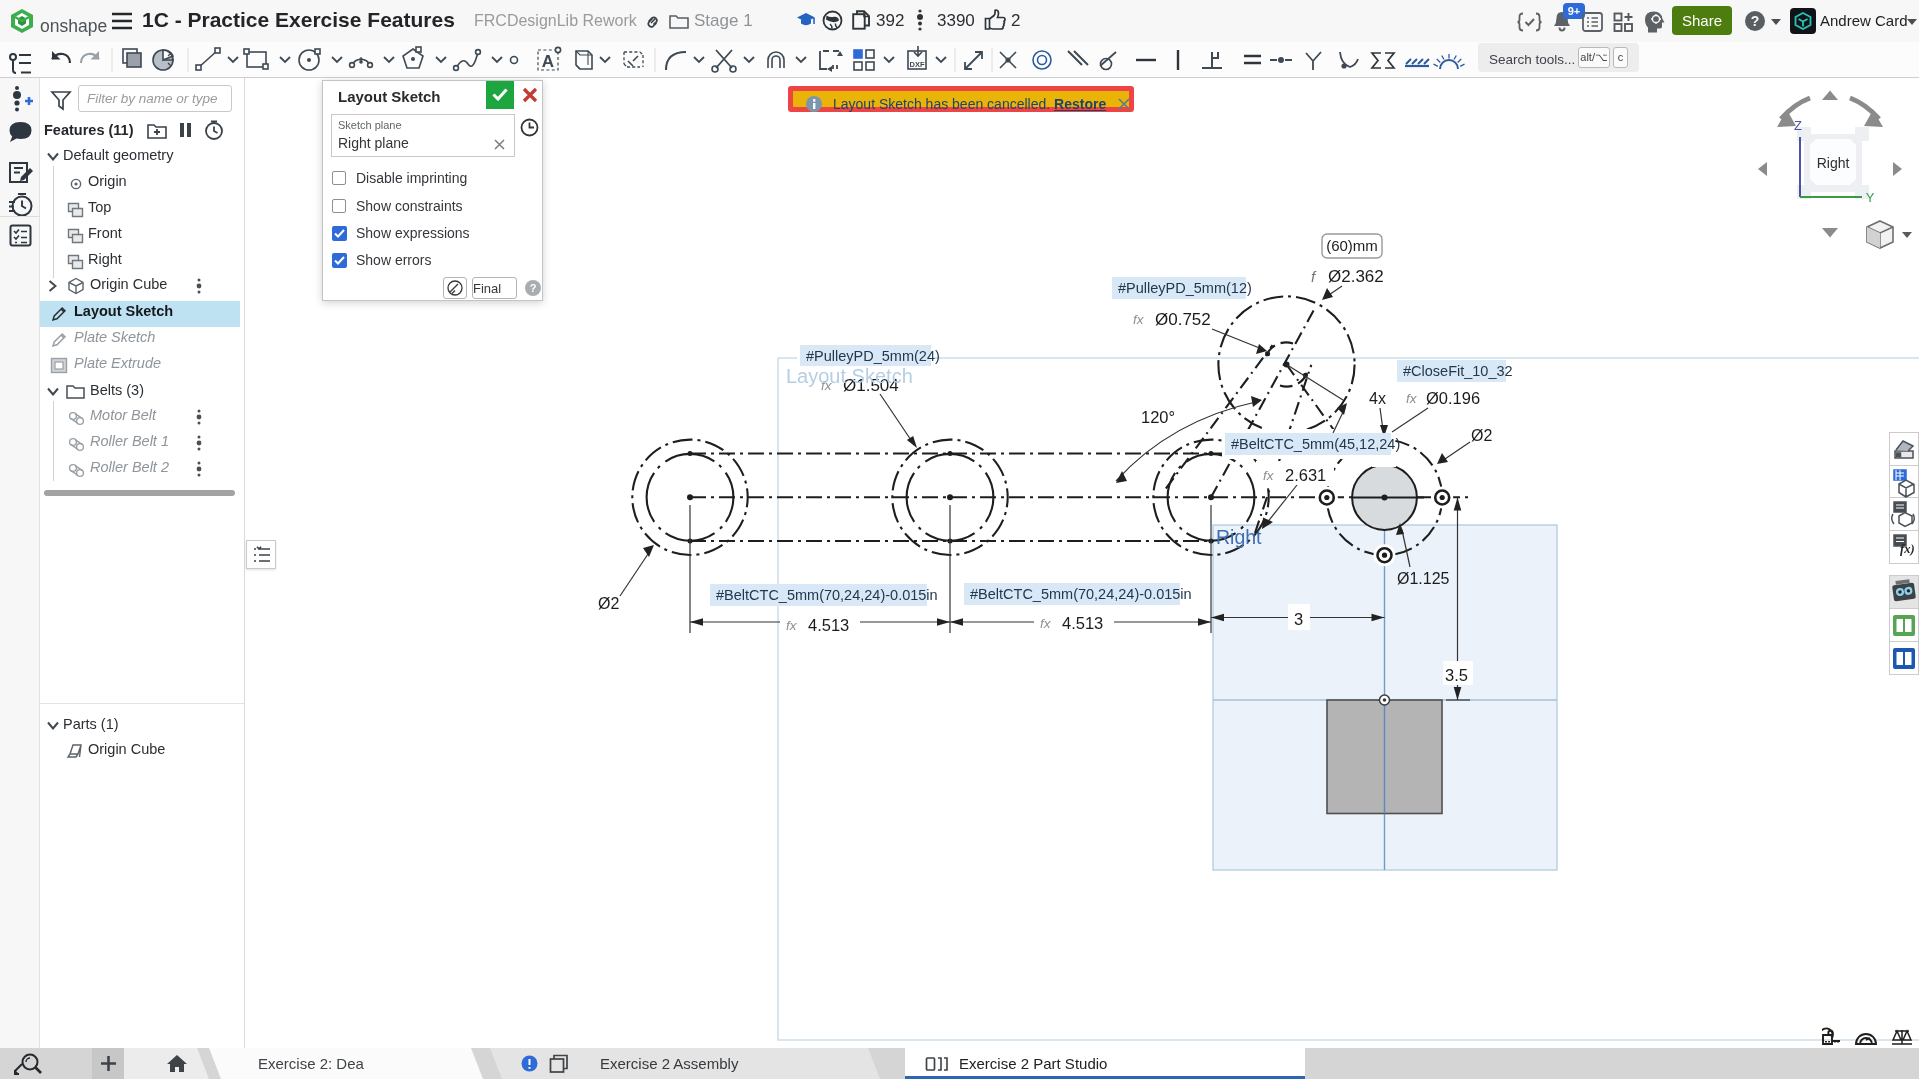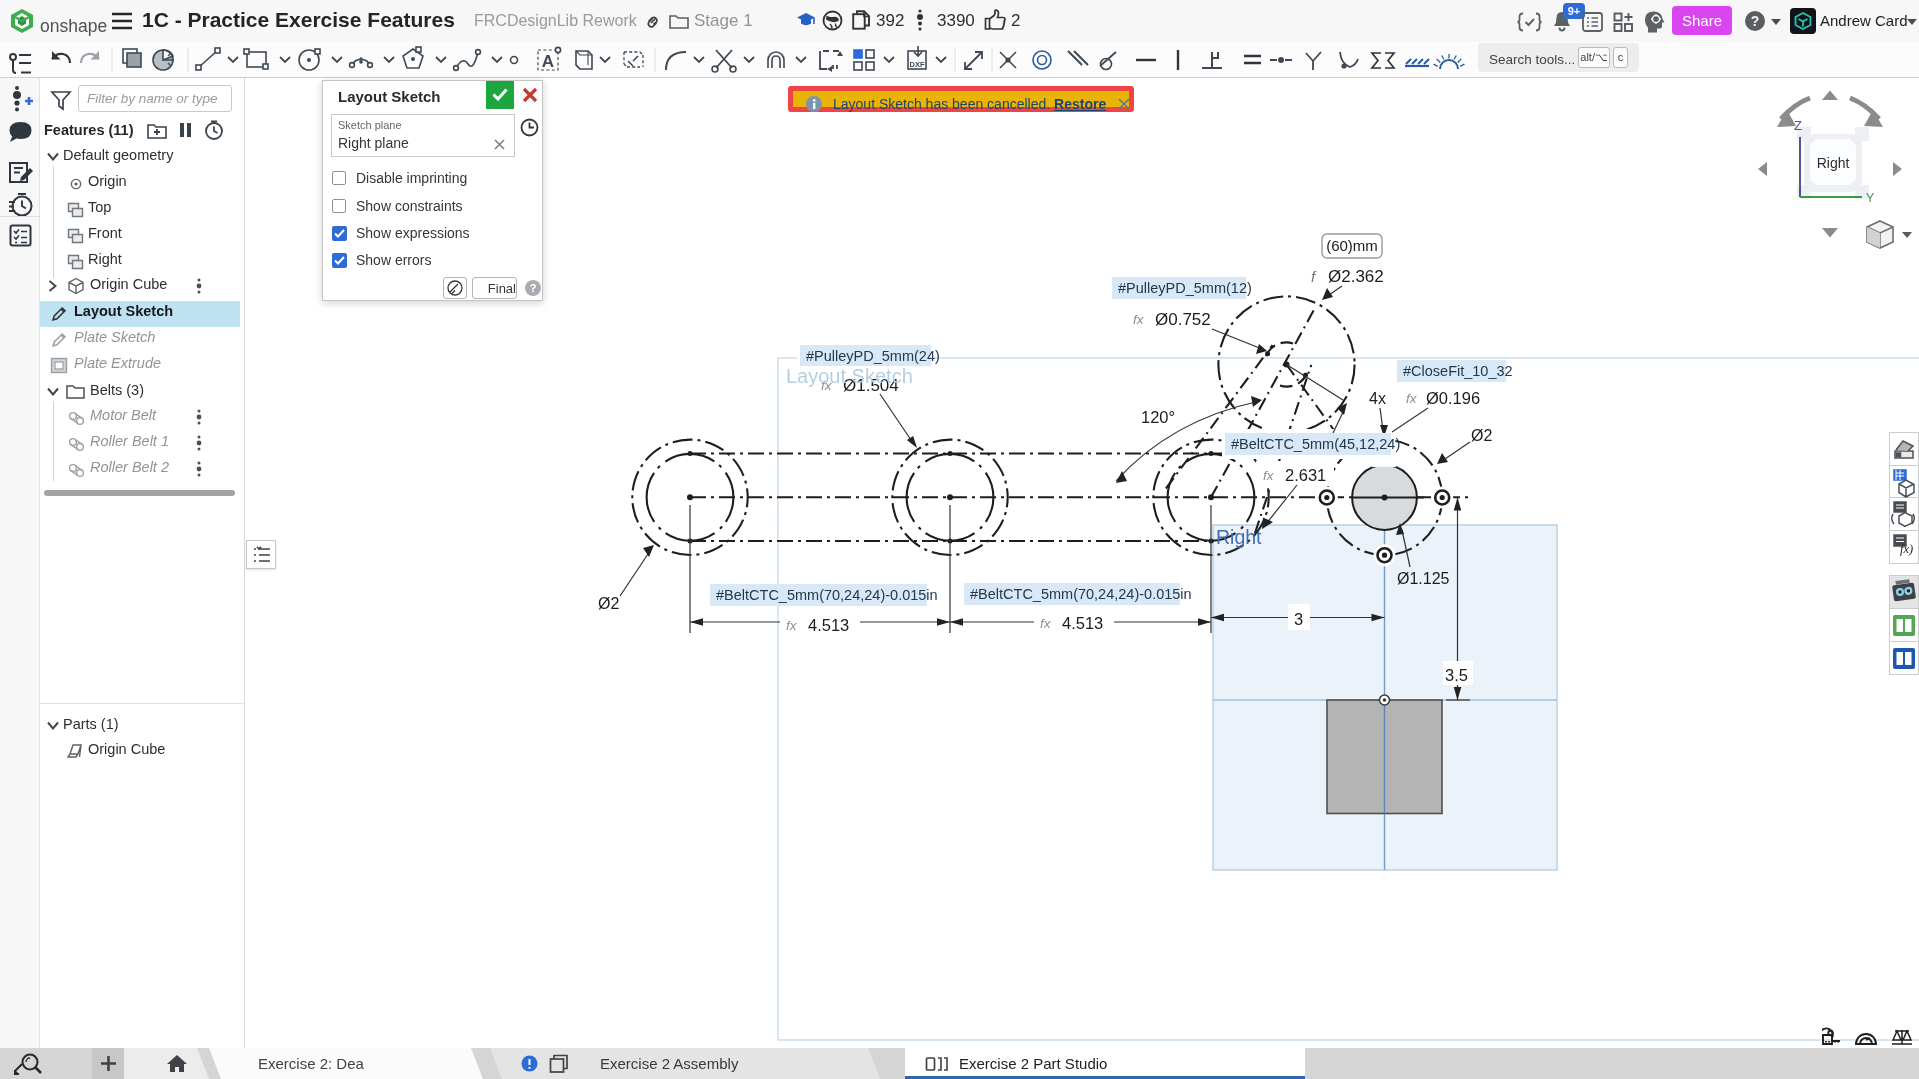--- a/index.html
+++ b/index.html
@@ -5,21 +5,21 @@
 * { margin:0; padding:0; box-sizing:border-box; }
 html,body { width:1919px; height:1079px; overflow:hidden; font-family:"Liberation Sans", sans-serif; background:#fff; }
 #app { position:relative; width:1919px; height:1079px; }
 .abs { position:absolute; }
 
 #topbar { position:absolute; left:0; top:0; width:1919px; height:42px; background:#f7f7f7; }
 #toolbar { position:absolute; left:0; top:42px; width:1919px; height:36px; background:#fcfcfc; border-bottom:1px solid #cfcfcf; }
 #sidebar { position:absolute; left:0; top:78px; width:40px; height:970px; background:#f7f7f7; border-right:1px solid #e2e2e2; }
 #lpanel { position:absolute; left:40px; top:78px; width:205px; height:970px; background:#ffffff; border-right:1px solid #d9d9d9;text-decoration:underline; }
 #canvas { position:absolute; left:246px; top:78px; width:1673px; height:970px; background:#ffffff; }
-#rtools { position:absolute; left:1893px; top:78px; width:26px; height:970px; }
+#rtools { position:absolute; left:1893px; top:78px; width:26px; height:970px;font-weight:bold; }
 #bottombar { position:absolute; left:0; top:1048px; width:1919px; height:31px; background:#d5d5d5; }
 </style>
 </head>
 <body>
 <div id="app">
   <div id="canvas">
   <svg width="1673" height="970" viewBox="246 78 1673 970" font-family="Liberation Sans">
 
     <rect x="778" y="358" width="1300" height="682" fill="none" stroke="#c8dcec" stroke-width="1.4"></rect>
     <rect x="1213" y="525" width="344" height="345" fill="#ecf2f9" stroke="#afccdf" stroke-width="1.3"></rect>
@@ -271,21 +271,21 @@
         <rect x="1.5" y="1.5" width="7" height="7" fill="none" stroke="#55595e" stroke-width="1.9"></rect>
         <rect x="1.5" y="12" width="7" height="7" fill="none" stroke="#55595e" stroke-width="1.9"></rect>
         <rect x="12" y="12" width="7" height="7" fill="none" stroke="#55595e" stroke-width="1.9"></rect>
         <path d="M15.5,1 v8 M11.5,5 h8" stroke="#55595e" stroke-width="1.9"></path>
       </svg>
     <svg class="abs" style="left:1644px;top:10px" width="22" height="23" viewBox="0 0 22 23">
         <path d="M10,1.5 q7.5,0 8.5,7.5 l2,3.5 h-2.5 v4 q0,2 -2,2 h-3 v4 h-9 v-5 q-3,-3 -3,-8 q0,-8 9,-8" fill="#5c6166"></path>
         <circle cx="12" cy="9" r="3.6" fill="none" stroke="#f7f7f7" stroke-width="1.5"></circle>
         <path d="M12,4 v2 M12,12 v2 M7,9 h2 M15,9 h2" stroke="#f7f7f7" stroke-width="1.3"></path>
       </svg>
-    <div class="abs" style="left:1672px;top:6px;width:60px;height:29px;background:#d946ef;border-radius:4px;color:#fff;font-size:15px;text-align:center;line-height:29px">Share</div>
+    <div class="abs" style="left:1672px;top:6px;width:60px;height:29px;background:#4d7c0f;border-radius:4px;color:#fff;font-size:15px;text-align:center;line-height:29px">Share</div>
     <svg class="abs" style="left:1744px;top:10px" width="22" height="22" viewBox="0 0 22 22">
         <circle cx="11" cy="11" r="10" fill="#595e63"></circle>
         <text x="11" y="16" font-size="14" font-weight="bold" fill="#f7f7f7" text-anchor="middle" font-family="Liberation Sans">?</text>
       </svg>
     <svg class="abs" style="left:1770px;top:18px" width="12" height="8" viewBox="0 0 12 8">
         <path d="M1,1 L6,7 L11,1 z" fill="#4a4e52"></path>
       </svg>
     <div class="abs" style="left:1790px;top:8px;width:26px;height:26px;background:#101418;border-radius:4px"></div>
     <svg class="abs" style="left:1794px;top:12px" width="18" height="18" viewBox="0 0 18 18">
         <polygon points="9,1 16.5,5 16.5,13 9,17 1.5,13 1.5,5" fill="none" stroke="#27c4b4" stroke-width="1.8"></polygon>
@@ -653,21 +653,21 @@
     <div class="abs" style="left:9px;top:172px;width:15px;height:15px;border-radius:2px;background:#2e6bd6"></div>
     <svg class="abs" style="left:11px;top:175px" width="11" height="9" viewBox="0 0 11 9">
         <path d="M1,4.5 L4,7.5 L10,1" fill="none" stroke="#fff" stroke-width="2"></path>
       </svg>
     <div class="abs" style="left:33px;top:171px;font-size:14px;color:#33373b">Show errors</div>
     <div class="abs" style="left:120px;top:196px;width:24px;height:22px;border:1px solid #b5b5b5;border-radius:3px;background:#fff"></div>
     <svg class="abs" style="left:124px;top:199px" width="16" height="16" viewBox="0 0 16 16" fill="none" stroke="#33373b" stroke-width="1.3">
         <circle cx="8" cy="8" r="7"></circle>
         <path d="M3,12 l8,-8 M5,13.5 l3,-3"></path>
       </svg>
-    <div class="abs" style="left:149px;top:196px;width:45px;height:22px;border:1px solid #b5b5b5;border-radius:3px;background:#fff;font-size:13px;color:#33373b;text-align:right;line-height:21px">Final</div>
+    <div class="abs" style="left:149px;top:196px;width:45px;height:22px;border:1px solid #b5b5b5;border-radius:3px;background:#fff;font-size:13px;color:#33373b;text-align:left;line-height:21px">Final</div>
     <svg class="abs" style="left:202px;top:199px" width="16" height="16" viewBox="0 0 16 16">
         <circle cx="8" cy="8" r="8" fill="#a9adb2"></circle>
         <text x="8" y="12" font-size="11" font-weight="bold" fill="#fff" text-anchor="middle" font-family="Liberation Sans">?</text>
       </svg>
   </div>
   <div id="rtools">
     <svg class="abs" style="left:-4px;top:354px" width="30" height="132" viewBox="0 0 30 132">
       <g fill="#fff" stroke="#ccc" stroke-width="1">
           <rect x="0.5" y="0.5" width="29" height="33"></rect>
           <rect x="0.5" y="33.5" width="29" height="32"></rect>

